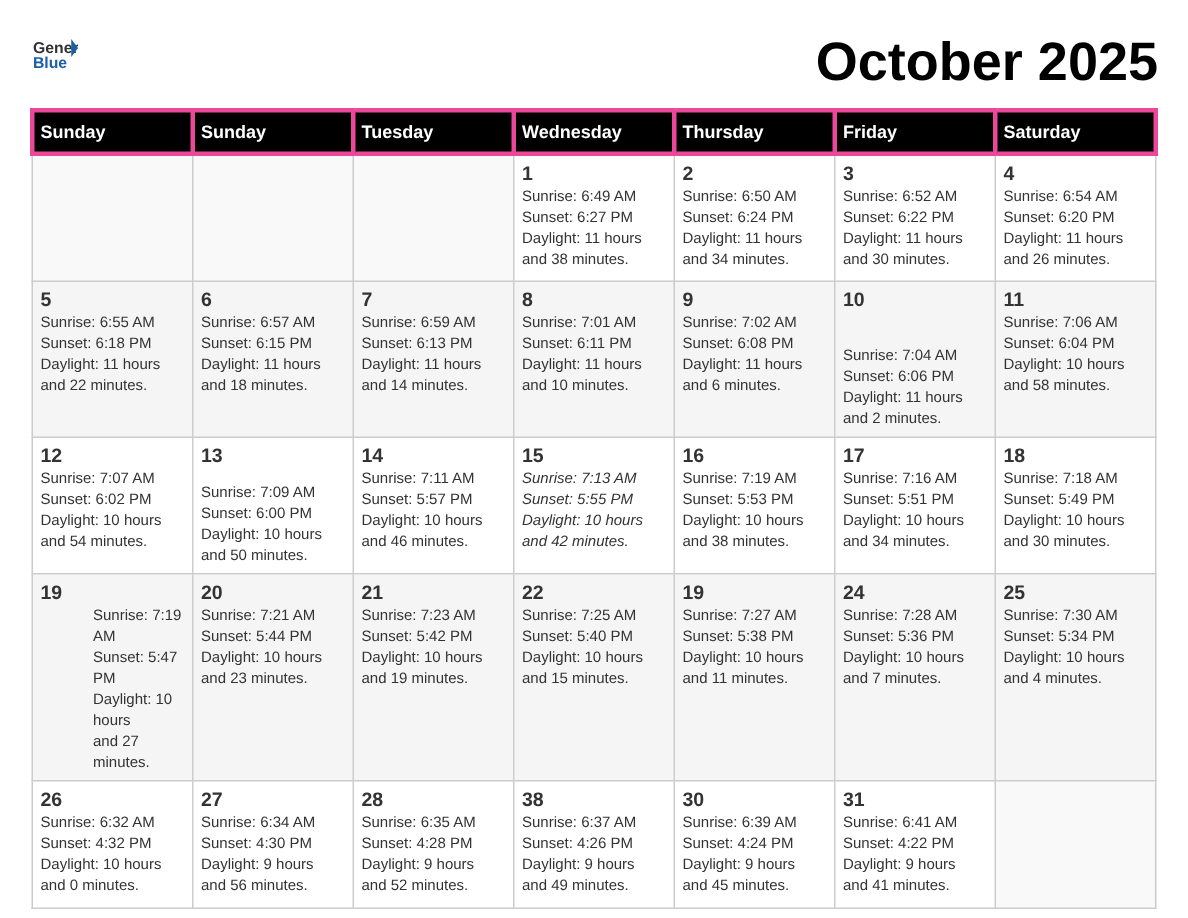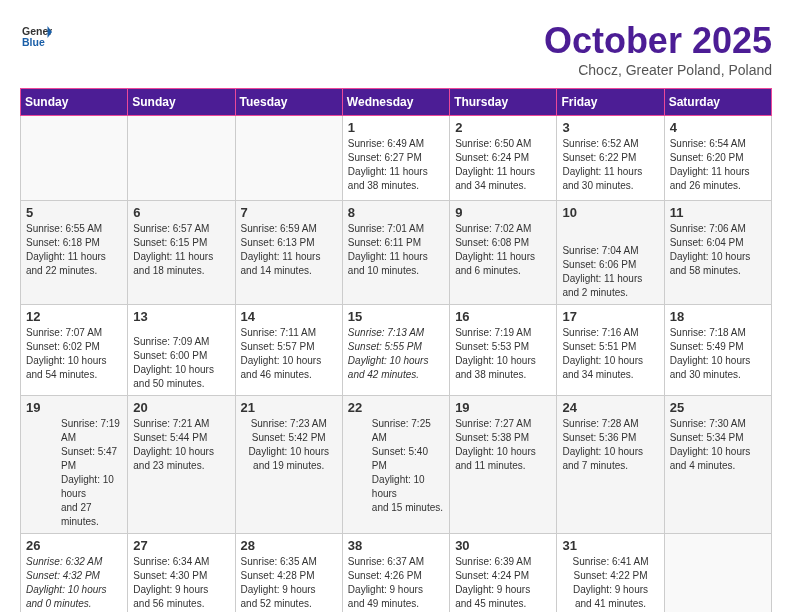--- a/index.html
+++ b/index.html
@@ -24,39 +24,39 @@
       width: 30px;
       height: 30px;
       margin-left: 2px;
     }
     .title-section {
       text-align: right;
     }
     .month-title {
       font-size: 36px;
       font-weight: bold;
-      color: #4c1d95;
+      color: #000000;
     }
     .subtitle {
       font-size: 14px;
       color: #555;
     }
     table {
       width: 100%;
       border-collapse: collapse;
       table-layout: fixed;
     }
     th {
-      background-color: #4c1d95;
+      background-color: #000000;
       color: #fff;
       font-size: 12px;
       font-weight: bold;
       padding: 6px 4px;
       text-align: left;
-      border: 1px solid #ec4899;
+      border: 3px solid #ec4899;
     }
     td {
       vertical-align: top;
       padding: 4px 5px;
       font-size: 10px;
       color: #333;
       border: 1px solid #ccc;
       height: 85px;
       background: #fff;
     }
@@ -88,21 +88,20 @@
     <div>
       <svg class="logo-icon" viewBox="0 0 40 40" xmlns="http://www.w3.org/2000/svg">
         <text x="0" y="20" font-size="14" font-weight="bold" fill="#333">General</text>
         <text x="0" y="34" font-size="14" font-weight="bold" fill="#1a5fa8">Blue</text>
         <polygon points="34,8 40,16 34,24" fill="#1a5fa8"></polygon>
       </svg>
     </div>
   </div>
   <div class="title-section">
     <div class="month-title">October 2025</div>
-    <div class="subtitle">Chocz, Greater Poland, Poland</div>
   </div>
 </div>
 
 <table>
   <thead>
     <tr>
       <th>Sunday</th>
       <th>Sunday</th>
       <th>Tuesday</th>
       <th>Wednesday</th>
@@ -257,28 +256,28 @@
         </td>
         <td>
           <div class="day-number">20</div>
           <div class="day-info" style="white-space: pre-line;">Sunrise: 7:21 AM
 Sunset: 5:44 PM
 Daylight: 10 hours
 and 23 minutes.</div>
         </td>
         <td>
           <div class="day-number">21</div>
-          <div class="day-info" style="white-space: pre-line; text-align: center;">Sunrise: 7:23 AM
+          <div class="day-info" style="white-space: pre-line;">Sunrise: 7:23 AM
 Sunset: 5:42 PM
 Daylight: 10 hours
 and 19 minutes.</div>
         </td>
         <td>
           <div class="day-number">22</div>
-          <div class="day-info" style="white-space: pre-line; margin-left: 24px;">Sunrise: 7:25 AM
+          <div class="day-info" style="white-space: pre-line;">Sunrise: 7:25 AM
 Sunset: 5:40 PM
 Daylight: 10 hours
 and 15 minutes.</div>
         </td>
         <td>
           <div class="day-number">19</div>
           <div class="day-info" style="white-space: pre-line;">Sunrise: 7:27 AM
 Sunset: 5:38 PM
 Daylight: 10 hours
 and 11 minutes.</div>
@@ -294,21 +293,21 @@
           <div class="day-number">25</div>
           <div class="day-info" style="white-space: pre-line;">Sunrise: 7:30 AM
 Sunset: 5:34 PM
 Daylight: 10 hours
 and 4 minutes.</div>
         </td>
       </tr>
       <tr>
         <td>
           <div class="day-number">26</div>
-          <div class="day-info" style="white-space: pre-line; font-style: italic;">Sunrise: 6:32 AM
+          <div class="day-info" style="white-space: pre-line;">Sunrise: 6:32 AM
 Sunset: 4:32 PM
 Daylight: 10 hours
 and 0 minutes.</div>
         </td>
         <td>
           <div class="day-number">27</div>
           <div class="day-info" style="white-space: pre-line;">Sunrise: 6:34 AM
 Sunset: 4:30 PM
 Daylight: 9 hours
 and 56 minutes.</div>
@@ -329,21 +328,21 @@
         </td>
         <td>
           <div class="day-number">30</div>
           <div class="day-info" style="white-space: pre-line;">Sunrise: 6:39 AM
 Sunset: 4:24 PM
 Daylight: 9 hours
 and 45 minutes.</div>
         </td>
         <td>
           <div class="day-number">31</div>
-          <div class="day-info" style="white-space: pre-line; text-align: center;">Sunrise: 6:41 AM
+          <div class="day-info" style="white-space: pre-line;">Sunrise: 6:41 AM
 Sunset: 4:22 PM
 Daylight: 9 hours
 and 41 minutes.</div>
         </td>
         <td class="empty"></td>
       </tr>
     </tbody>
 </table>
 
 </body></html>

